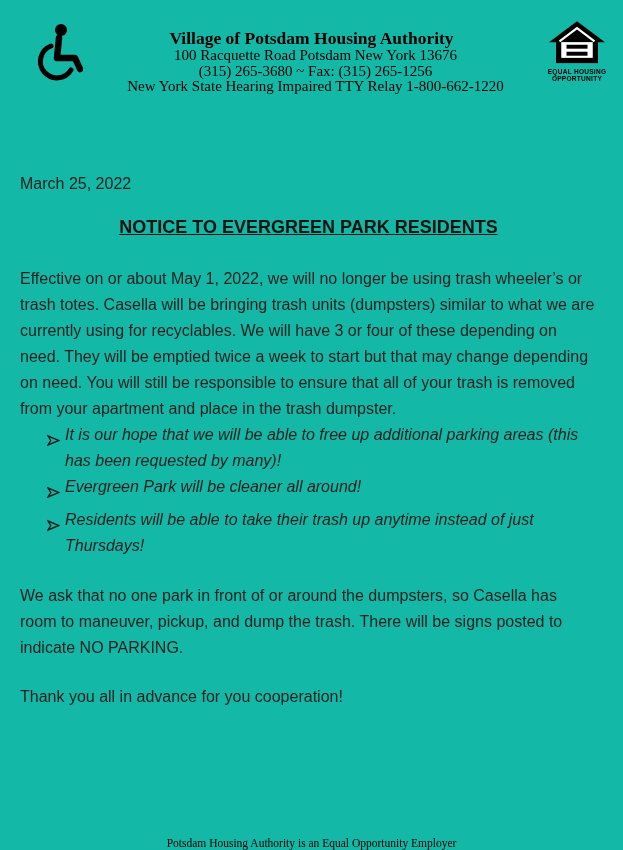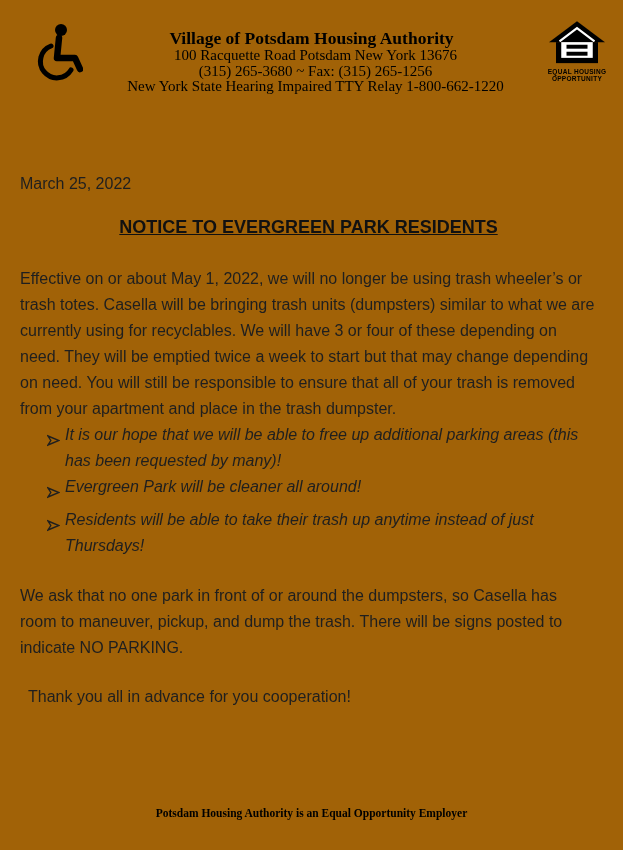--- a/index.html
+++ b/index.html
@@ -2,21 +2,21 @@
 <html><head>
 <meta charset="utf-8">
 <style>
   * { margin: 0; padding: 0; box-sizing: border-box; }
   html, body { background: #e8e8e8; }
   .page {
     position: relative;
     width: 623px;
     height: 850px;
     margin: 0 auto;
-    background: #a16207;
+    background: #14b8a6;
     overflow: hidden;
     font-family: "Liberation Sans", sans-serif;
     color: #1f1f1f;
   }
   
   .header { position: relative; height: 100px; }
   .wheelchair { position: absolute; left: 33px; top: 22px; width: 50px; height: 62px; }
   .header-text {
     text-align: center;
     padding-top: 28px;
@@ -44,30 +44,30 @@
     font-weight: bold;
     font-size: 18px;
     text-decoration: underline;
     color: #111;
   }
   .para1 { margin-top: 26px; }
   .bullet-list { padding-left: 27px; font-style: italic; }
   .bullet-item { display: flex; align-items: flex-start; }
   .bullet-marker { flex: 0 0 18px; padding-top: 7px; }
   .para2 { margin-top: 24px; }
-  .closing { margin-top: 23px; margin-left: 8px; }
+  .closing { margin-top: 23px; }
   
   .footer {
     position: absolute;
-    bottom: 31px;
+    bottom: 1px;
     left: 0;
     width: 100%;
     text-align: center;
     font-family: "Liberation Serif", serif;
-    font-weight: bold;
+    font-weight: normal;
     font-size: 11.5px;
     color: #000;
   }
 </style>
 </head>
 <body>
 
 <div class="page">
 
   <div class="header">

